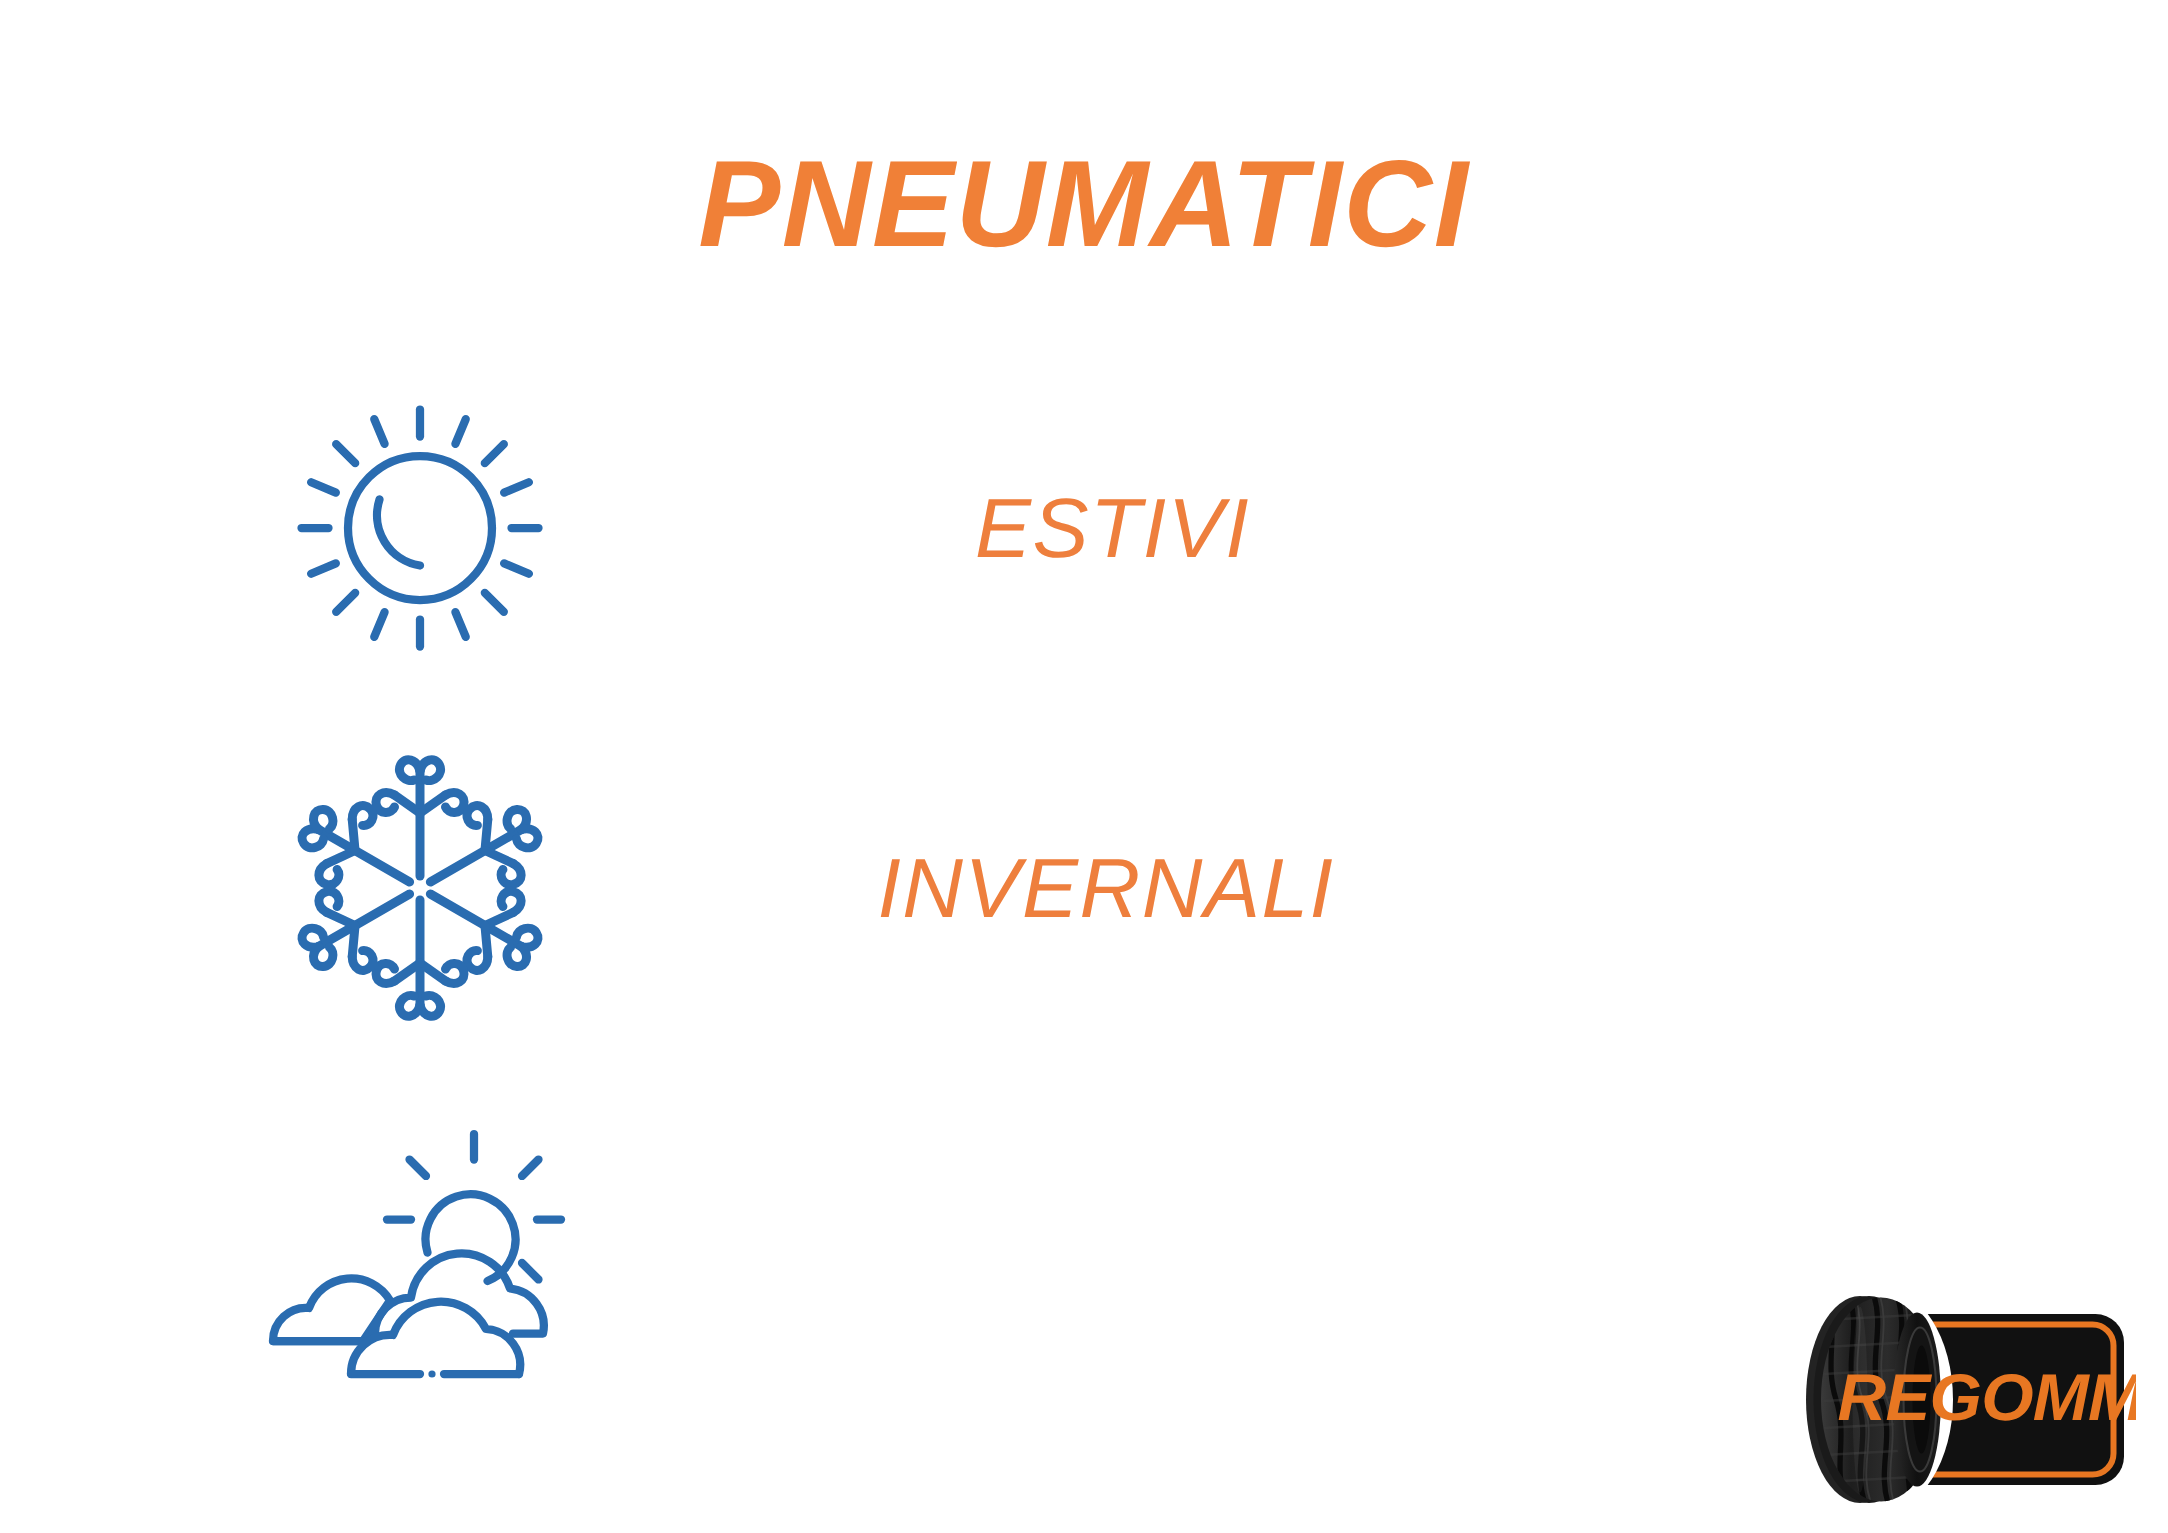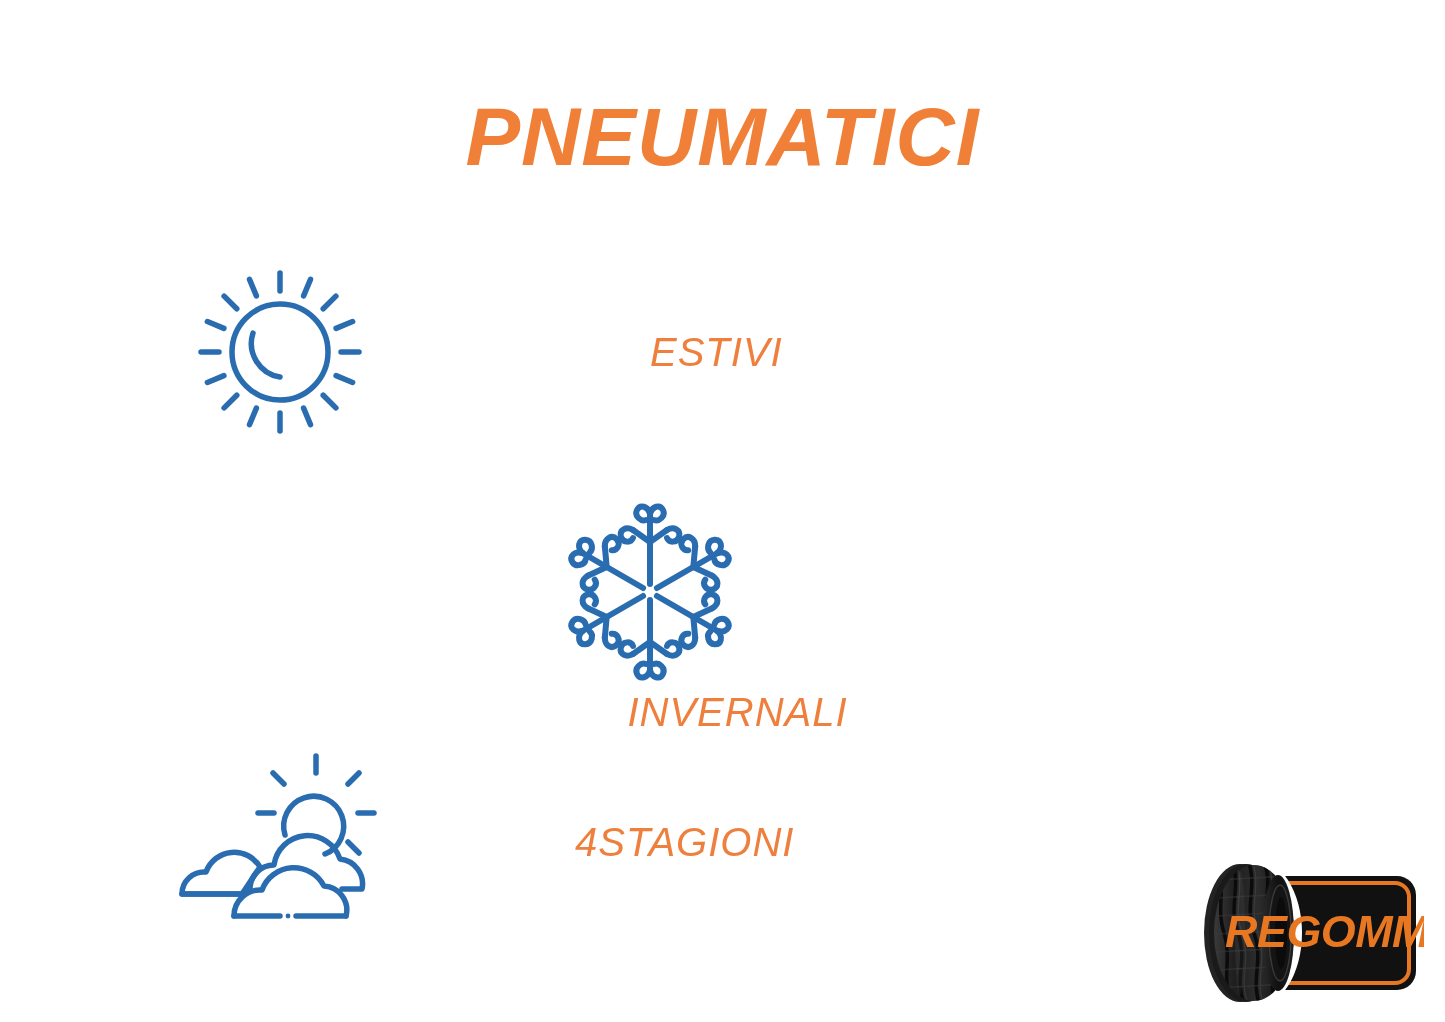--- a/index.html
+++ b/index.html
@@ -39,37 +39,37 @@
   
   .season-row {
     position: absolute;
     left: 150px;
     width: 1000px;
     height: 200px;
     display: flex;
     align-items: center;
   }
   #row-estivi      { top: 252px; }
-  #row-invernali   { top: 492px; flex-direction: column; }
+  #row-invernali   { top: 492px; }
   #row-4stagioni   { top: 742px; }
 
   .season-icon {
     width: 260px;
     height: 200px;
     display: flex;
     align-items: center;
     justify-content: center;
     flex: none;
   }
   .season-icon svg { display: block; }
 
   .season-label {
     font-family: "Liberation Sans", sans-serif;
     font-weight: normal;
-    font-size: 40px;
+    font-size: 56px;
     color: #EE7F3D;
     letter-spacing: 1px;
     white-space: nowrap;
     line-height: 1;
   }
   #label-estivi     { margin-left: 240px; }
   #label-invernali  { margin-left: 175px; }
   #label-4stagioni  { margin-left: 165px; }
 
   
@@ -215,21 +215,20 @@
           <path d="M64 174
                    a26 26 0 0 1 28 -26
                    a34 34 0 0 1 62 -4
                    a24 24 0 0 1 22 30"></path>
           <line x1="64" y1="174" x2="110" y2="174"></line>
           <line x1="126" y1="174" x2="176" y2="174"></line>
           <circle cx="118" cy="174" r="2.4" fill="#2A6CB0" stroke="none"></circle>
         </g>
       </svg>
     </div>
-    <div class="season-label" id="label-4stagioni">4STAGIONI</div>
   </div>
 
   <div id="brand-logo">
     <svg width="232" height="150" viewBox="0 0 232 150" aria-hidden="true">
       <defs>
         <linearGradient id="tireTread" x1="0" y1="0" x2="1" y2="0">
           <stop offset="0%" stop-color="#3a3a3a"></stop>
           <stop offset="25%" stop-color="#1e1e1e"></stop>
           <stop offset="55%" stop-color="#2c2c2c"></stop>
           <stop offset="80%" stop-color="#161616"></stop>

